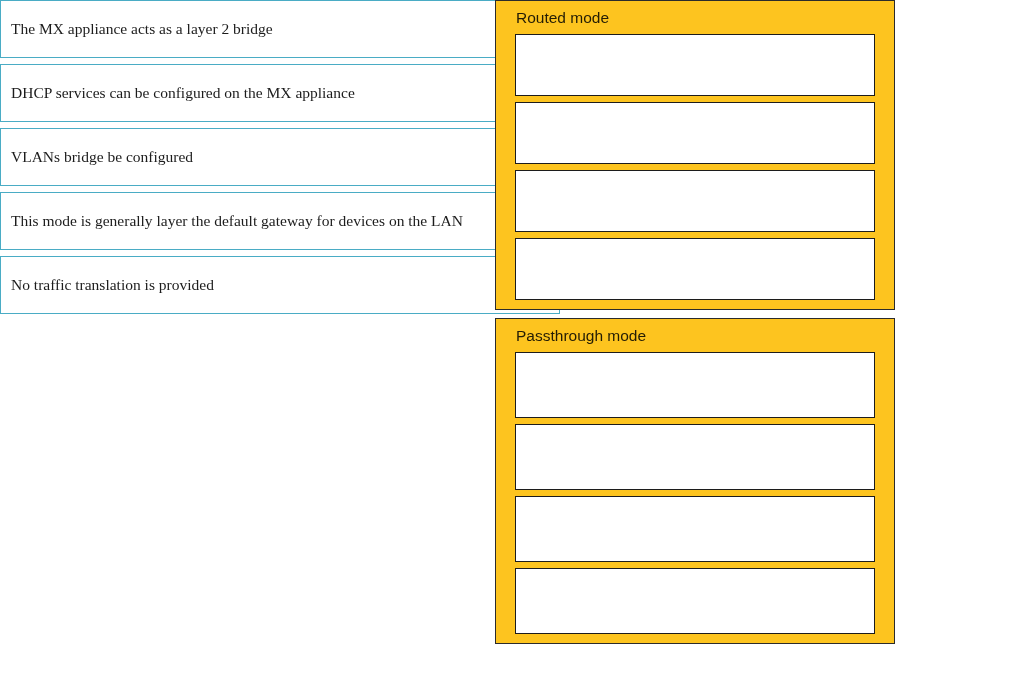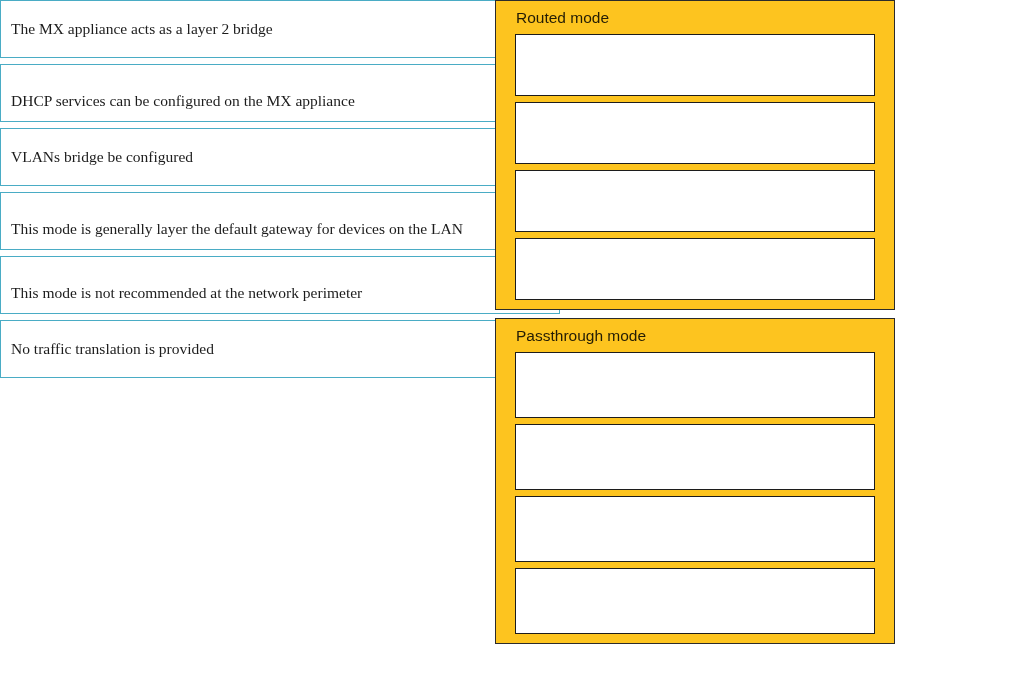--- a/index.html
+++ b/index.html
@@ -40,21 +40,21 @@
     border: 1px solid #4aacc5;
     background: #ffffff;
     padding: 8px 10px 9px 10px;
     font-size: 15.5px;
     line-height: 1.42;
     color: #1c1c1c;
     display: flex;
     align-items: center;
   }
   .statement-tile.h1 { min-height: 58px; }
-  .statement-tile.h2 { min-height: 58px; align-items: flex-end; }
+  .statement-tile.h2 { min-height: 58px; }
 
   
   .panel-column {
     position: absolute;
     left: 483px;
     top: 0px;
     width: 400px;
     display: flex;
     flex-direction: column;
     gap: 8px;
@@ -103,23 +103,20 @@
     </div>
 
     <div class="statement-tile h1">
       <span>VLANs bridge be configured</span>
     </div>
 
     <div class="statement-tile h2">
       <span>This mode is generally layer the default gateway for devices on the LAN</span>
     </div>
 
-    <div class="statement-tile h2">
-      <span>This mode is not recommended at the network perimeter</span>
-    </div>
 
     <div class="statement-tile h1">
       <span>No traffic translation is provided</span>
     </div>
 
 
   </div>
 
   <div class="panel-column">
 

